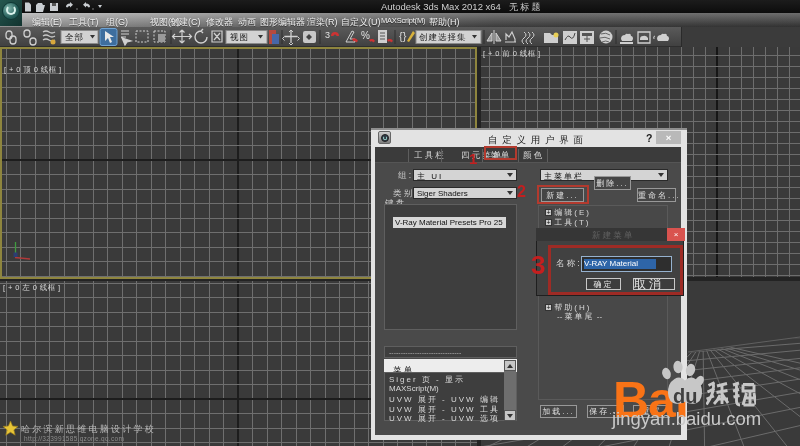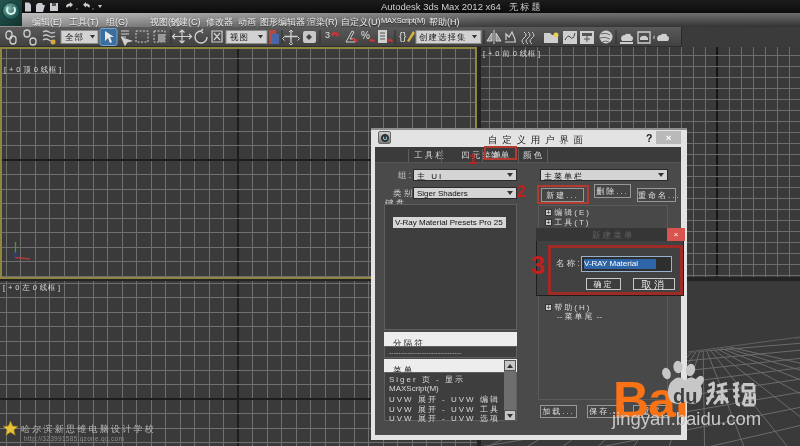--- a/index.html
+++ b/index.html
@@ -367,27 +367,26 @@
 <div class="abs cjk" style="left:393px;top:188px;font-size:8.5px;color:#cfcfcf;">类别</div>
 <div class="abs" style="left:413px;top:187px;width:104px;height:12px;background:#d4d4d4;border:1px solid #2a2a2a;"></div>
 <div class="abs" style="left:417px;top:189px;font-size:8px;color:#111;">Siger Shaders</div>
 <div class="abs" style="left:507px;top:191px;width:0;height:0;border-left:3.5px solid transparent;border-right:3.5px solid transparent;border-top:4.5px solid #333;"></div>
 
 <div class="abs" style="left:540px;top:169px;width:128px;height:12px;background:#d4d4d4;border:1px solid #2a2a2a;"></div>
 <div class="abs cjk" style="left:544px;top:171px;font-size:8px;color:#111;">主菜单栏</div>
 <div class="abs" style="left:658px;top:173px;width:0;height:0;border-left:3.5px solid transparent;border-right:3.5px solid transparent;border-top:4.5px solid #333;"></div>
 
 <div class="dbtn abs cjk" style="left:541px;top:188px;width:43px;height:14px;font-size:8px;line-height:13px;">新建...</div>
-<div class="dbtn abs cjk" style="left:594px;top:184px;width:37px;height:14px;font-size:8px;line-height:13px;">删除...</div>
+<div class="dbtn abs cjk" style="left:594px;top:176px;width:37px;height:14px;font-size:8px;line-height:13px;">删除...</div>
 <div class="dbtn abs cjk" style="left:637px;top:188px;width:39px;height:14px;font-size:8px;line-height:13px;">重命名...</div>
 
 <div class="abs" style="left:384px;top:204px;width:133px;height:126px;background:#3e3e3e;border:1px solid #5f5f5f;"></div>
 <div class="abs" style="left:393px;top:217px;width:113px;height:11px;background:#d7d7d7;color:#111;font-size:8px;line-height:11px;padding-left:2px;">V-Ray Material Presets Pro 25</div>
 
-<div class="hdr abs" style="left:384px;top:332px;width:133px;height:14px;"><span class="cjk" style="font-size:8.5px;margin-left:9px;">分隔符</span></div>
 <div class="abs" style="left:384px;top:346px;width:133px;height:12px;background:#3e3e3e;border:1px solid #5f5f5f;color:#b5b5b5;font-size:7px;line-height:11px;padding-left:4px;">-------------------------------</div>
 
 <div class="hdr abs" style="left:384px;top:359px;width:133px;height:13px;"><span class="cjk" style="font-size:8.5px;margin-left:9px;">菜单</span></div>
 <div class="abs" style="left:384px;top:372px;width:133px;height:49px;background:#3e3e3e;border:1px solid #5f5f5f;"></div>
 <div class="abs" style="left:389px;top:374px;font-size:8px;color:#d8d8d8;"><span class="cjk">Siger 页 - 显示</span></div>
 <div class="abs" style="left:389px;top:384px;font-size:8px;color:#d8d8d8;">MAXScript(M)</div>
 <div class="abs" style="left:389px;top:394px;font-size:8px;color:#d8d8d8;"><span class="cjk">UVW 展开 - UVW 编辑</span></div>
 <div class="abs" style="left:389px;top:404px;font-size:8px;color:#d8d8d8;"><span class="cjk">UVW 展开 - UVW 工具</span></div>
 <div class="abs" style="left:389px;top:413px;font-size:8px;color:#d8d8d8;"><span class="cjk">UVW 展开 - UVW 选项</span></div>
 
@@ -411,21 +410,21 @@
 <div class="dbtn abs cjk" style="left:633px;top:405px;width:37px;height:13px;font-size:8px;line-height:12px;">重置</div>
 
 <div class="abs" style="left:536px;top:228px;width:148px;height:68px;background:#414141;border:1px solid #1f1f1f;"></div>
 <div class="abs" style="left:536px;top:228px;width:148px;height:13px;background:#363636;"></div>
 <div class="abs cjk" style="left:592px;top:230px;font-size:8.5px;color:#606060;">新建菜单</div>
 <div class="abs" style="left:667px;top:228px;width:18px;height:13px;background:#d9534f;color:#fff;font-size:8px;text-align:center;line-height:13px;">×</div>
 <div class="abs cjk" style="left:556px;top:258px;font-size:8.5px;color:#d8d8d8;">名称:</div>
 <div class="abs" style="left:581px;top:256px;width:91px;height:16px;background:#2e2e2e;border:1px solid #96b2cf;"></div>
 <div class="abs" style="left:584px;top:259px;width:72px;height:10px;background:#2e65a8;color:#fff;font-size:8px;line-height:10px;">V-RAY Material</div>
 <div class="abs" style="left:586px;top:278px;width:35px;height:12px;background:#3d3d3d;border:1px solid #c8c8c8;color:#e5e5e5;font-size:8px;text-align:center;line-height:11px;letter-spacing:0.25em;">确定</div>
-<div class="abs" style="left:633px;top:278px;width:42px;height:12px;background:#3d3d3d;border:1px solid #c8c8c8;color:#e5e5e5;font-size:10px;text-align:center;line-height:11px;letter-spacing:0.25em;">取消</div>
+<div class="abs" style="left:633px;top:278px;width:42px;height:12px;background:#3d3d3d;border:1px solid #c8c8c8;color:#e5e5e5;font-size:12px;text-align:left;line-height:11px;letter-spacing:0.25em;">取消</div>
 
 <div class="abs" style="left:484px;top:146px;width:33px;height:14px;border:2px solid #b33a2e;"></div>
 <div class="abs" style="left:469px;top:150px;font-size:15px;font-weight:bold;color:#c21f1f;">1</div>
 <div class="abs" style="left:537px;top:185px;width:52px;height:19px;border:2px solid #b33a2e;"></div>
 <div class="abs" style="left:517px;top:183px;font-size:16px;font-weight:bold;color:#c21f1f;">2</div>
 <div class="abs" style="left:548px;top:245px;width:135px;height:50px;border:3px solid #9e2b25;"></div>
 <div class="abs" style="left:531px;top:250px;font-size:26px;font-weight:bold;color:#c51f1f;">3</div>
 
 <div class="abs" style="left:613px;top:371px;font-size:50px;font-weight:bold;color:#f97316;letter-spacing:-1px;">Bai</div>
 <svg class="abs" style="left:658px;top:358px" width="50" height="52" viewBox="0 0 50 52">

